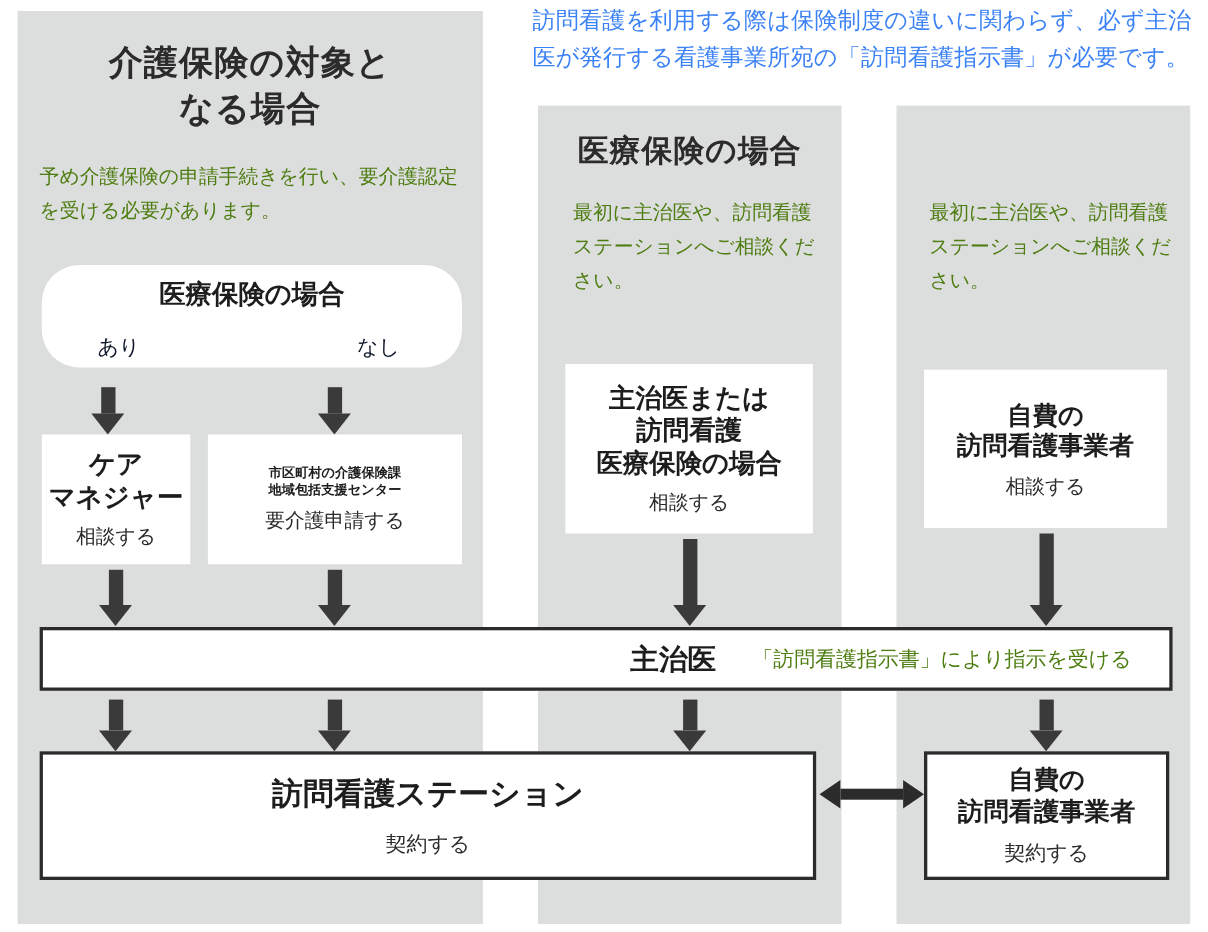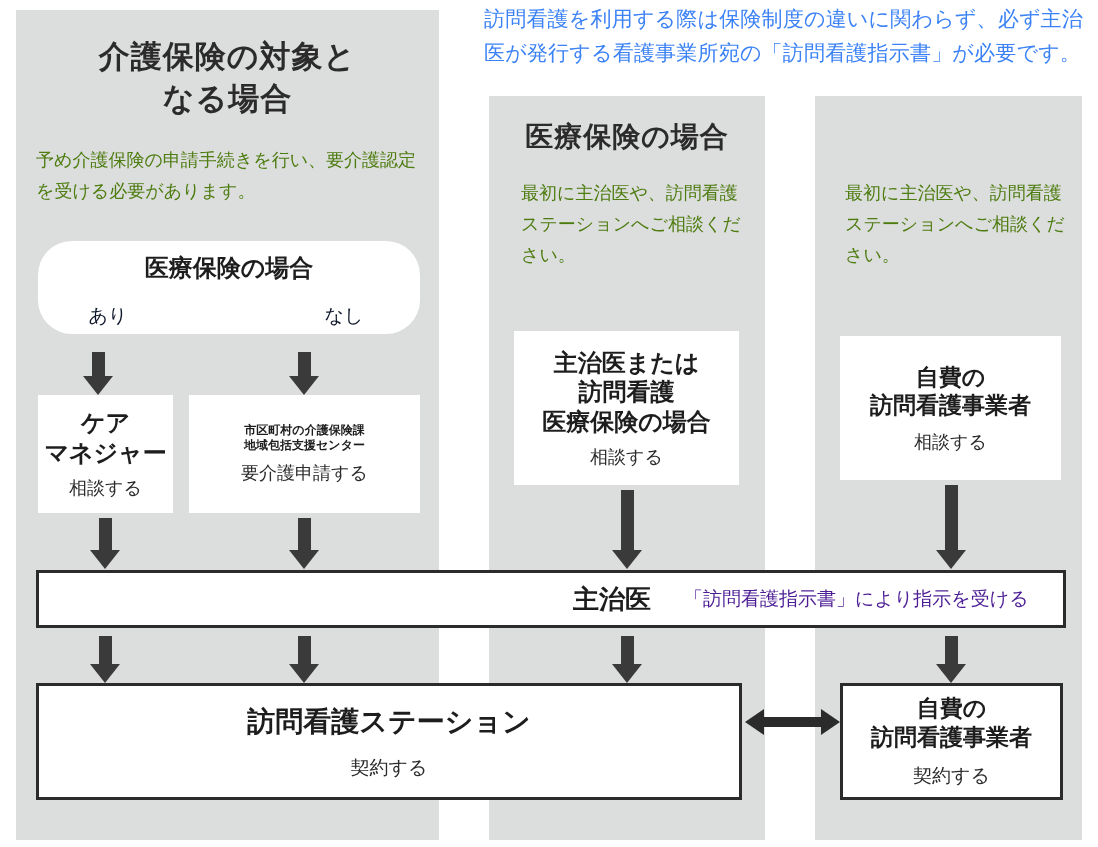--- a/index.html
+++ b/index.html
@@ -151,21 +151,21 @@
     text-align: center;
     transform: translateX(61px);
     font-size: 26px;
     font-weight: bold;
     color: #1d1d1d;
   }
   #bar-shujii .bar-sub {
     position: absolute;
     left: 645px;
     font-size: 19px;
-    color: #4c1d95;
+    color: #4d7c0f;
   }
 
   #bar-station {
     left: 36px; top: 683px; width: 706px; height: 117px;
     display: flex;
     flex-direction: column;
     align-items: center;
     justify-content: center;
     text-align: center;
   }

